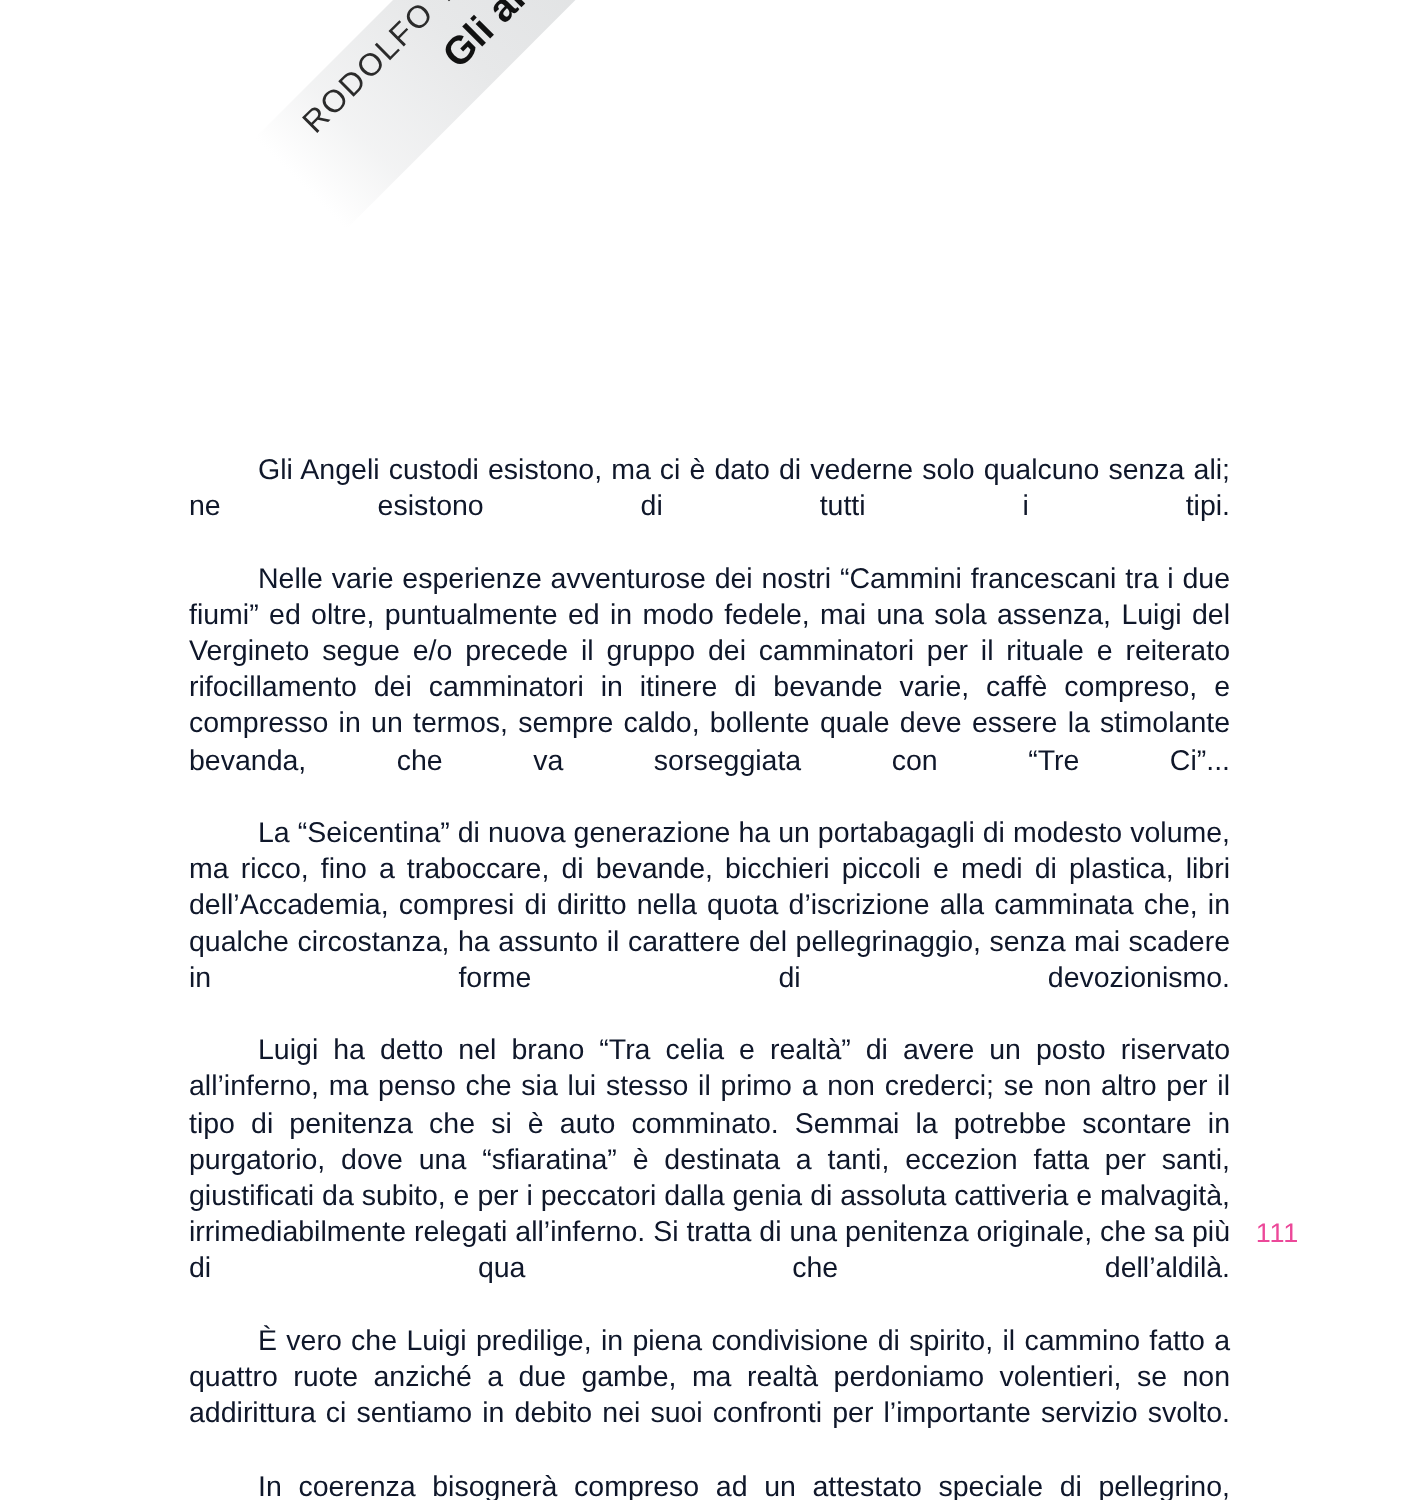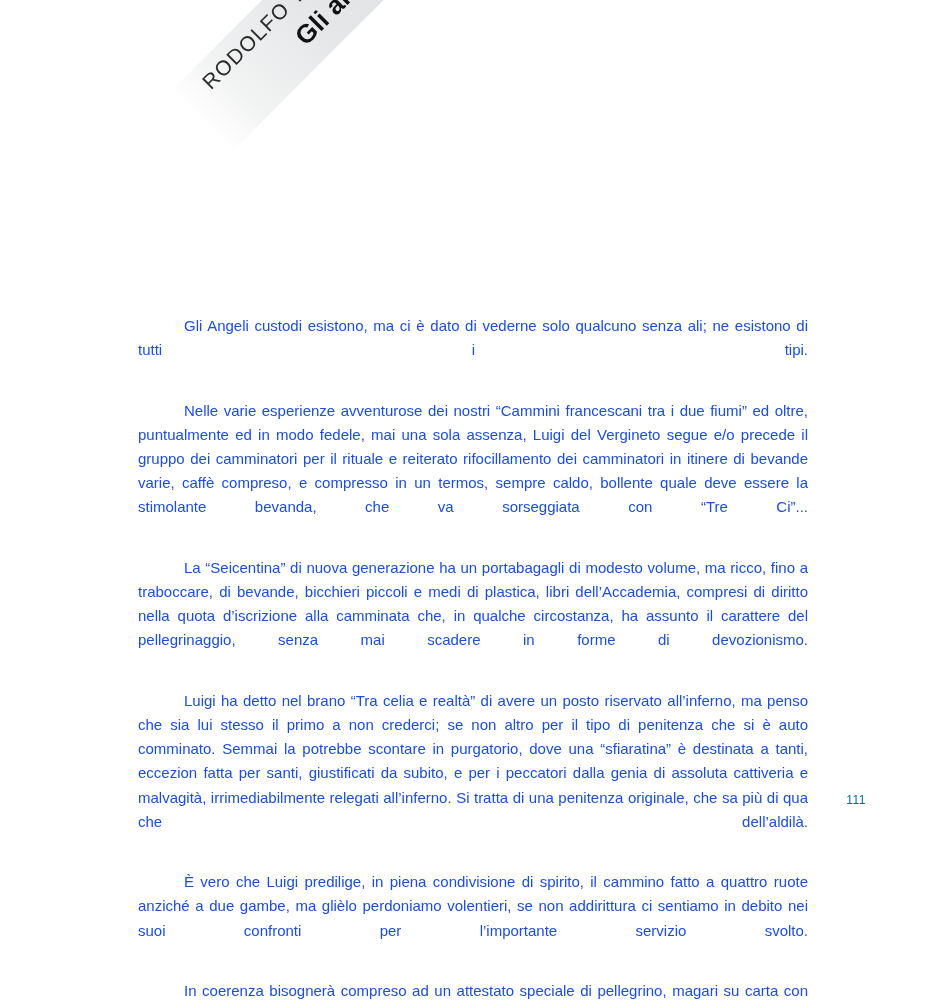--- a/index.html
+++ b/index.html
@@ -75,43 +75,43 @@
   }
 
   
   .content {
     position: absolute;
     left: 126px;
     top: 302px;
     width: 694px;
   }
   p.para {
-    margin: 12px;
-    font-size: 15px;
+    margin: 0;
+    font-size: 19px;
     line-height: 24.2px;
     text-align: justify;
     text-indent: 46px;
-    color: #1d4ed8;
+    color: #0f172a;
     word-spacing: 0px;
     hyphens: none;
   }
   
   p.para::after {
     content: "";
     display: inline-block;
     width: 100%;
   }
 
   .page-number {
     position: absolute;
     right: 76px;
-    top: 788px;
-    font-size: 12px;
+    top: 810px;
+    font-size: 18px;
     line-height: 24px;
-    color: #0369a1;
+    color: #ec4899;
     letter-spacing: 0.5px;
   }
 </style>
 </head>
 <body>
 
 <div class="page">
 
   <div class="banner-layer">
     <div class="banner">
@@ -120,19 +120,19 @@
         <span class="banner-title">Gli angeli custodi…</span>
       </div>
     </div>
   </div>
 
   <div class="content">
     <p class="para">Gli Angeli custodi esistono, ma ci è dato di vederne solo qualcuno senza ali; ne esistono di tutti i tipi.</p>
     <p class="para">Nelle varie esperienze avventurose dei nostri “Cammini francescani tra i due fiumi” ed oltre, puntualmente ed in modo fedele, mai una sola assenza, Luigi del Vergineto segue e/o precede il gruppo dei camminatori per il rituale e reiterato rifocillamento dei camminatori in itinere di bevande varie, caffè compreso, e compresso in un termos, sempre caldo, bollente quale deve essere la stimolante bevanda, che va sorseggiata con “Tre Ci”...</p>
     <p class="para">La “Seicentina” di nuova generazione ha un portabagagli di modesto volume, ma ricco, fino a traboccare, di bevande, bicchieri piccoli e medi di plastica, libri dell’Accademia, compresi di diritto nella quota d’iscrizione alla camminata che, in qualche circostanza, ha assunto il carattere del pellegrinaggio, senza mai scadere in forme di devozionismo.</p>
     <p class="para">Luigi ha detto nel brano “Tra celia e realtà” di avere un posto riservato all’inferno, ma penso che sia lui stesso il primo a non crederci; se non altro per il tipo di penitenza che si è auto comminato. Semmai la potrebbe scontare in purgatorio, dove una “sfiaratina” è destinata a tanti, eccezion fatta per santi, giustificati da subito, e per i peccatori dalla genia di assoluta cattiveria e malvagità, irrimediabilmente relegati all’inferno. Si tratta di una penitenza originale, che sa più di qua che dell’aldilà.</p>
-    <p class="para">È vero che Luigi predilige, in piena condivisione di spirito, il cammino fatto a quattro ruote anziché a due gambe, ma glièlo perdoniamo volentieri, se non addirittura ci sentiamo in debito nei suoi confronti per l’importante servizio svolto.</p>
+    <p class="para">È vero che Luigi predilige, in piena condivisione di spirito, il cammino fatto a quattro ruote anziché a due gambe, ma realtà perdoniamo volentieri, se non addirittura ci sentiamo in debito nei suoi confronti per l’importante servizio svolto.</p>
     <p class="para">In coerenza bisognerà compreso ad un attestato speciale di pellegrino, magari su carta con filigrana, riportante un disegno di quattro ruote.</p>
   </div>
 
   <div class="page-number">111</div>
 
 </div>
 
 </body></html>

